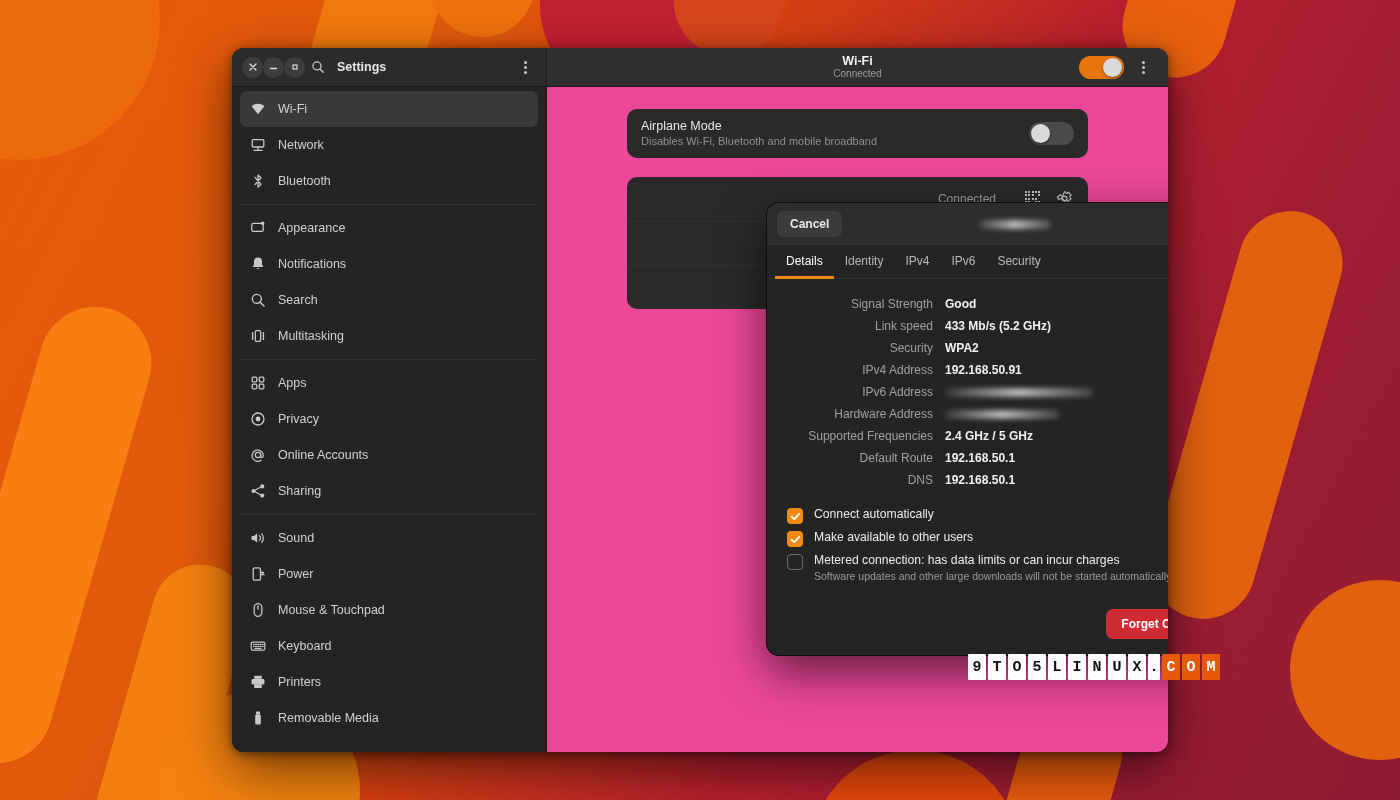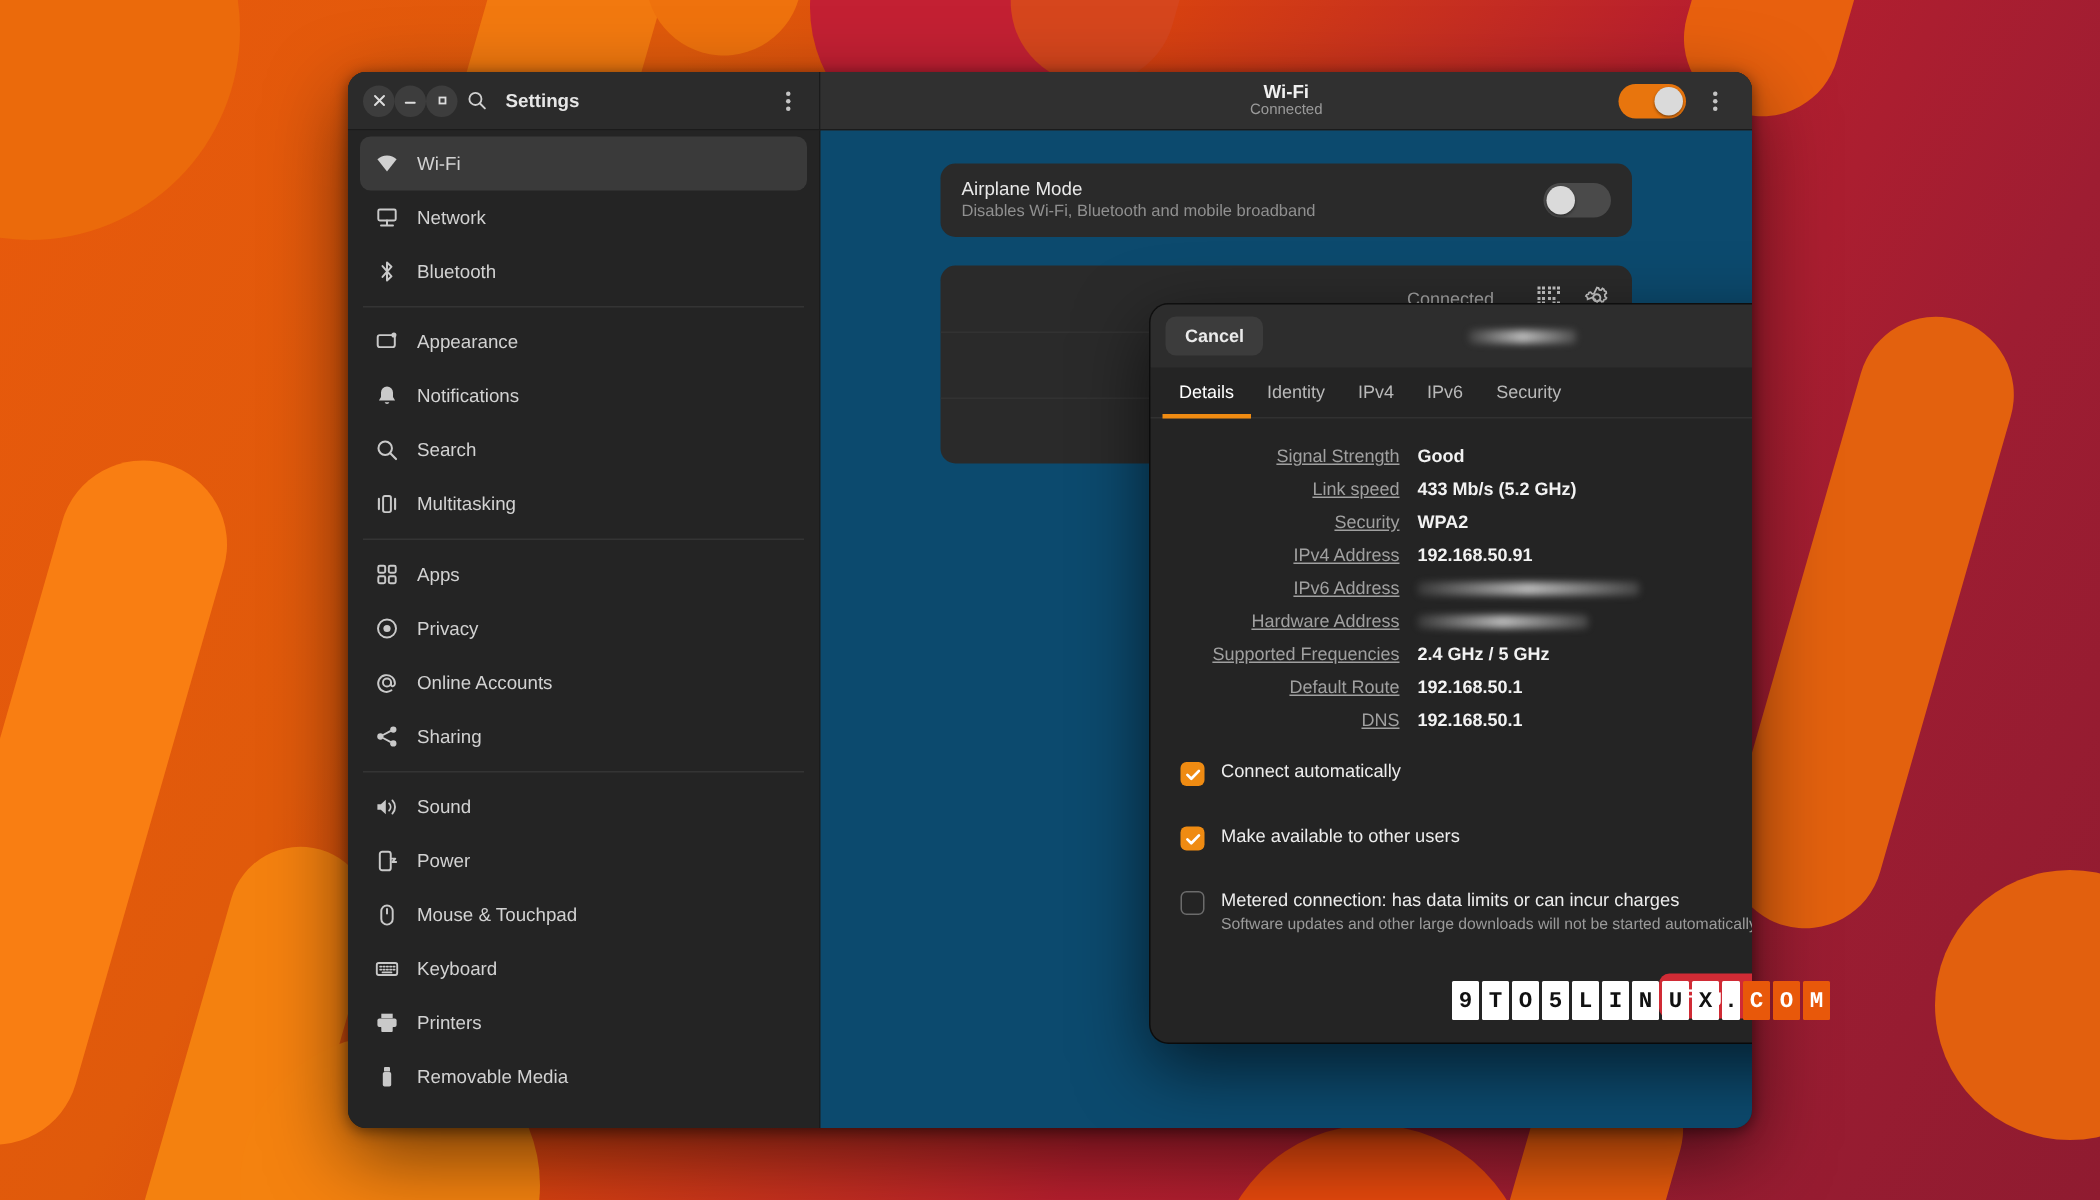--- a/index.html
+++ b/index.html
@@ -134,21 +134,21 @@
     width: 16px; height: 16px;
     display: flex; align-items: center; justify-content: center;
     color: #c9c9c9; flex: none;
   }
   .nav-icon svg { display: block; }
   .nav-sep { height: 1px; background: #343434; margin: 5px 2px; }
 
   
   #content {
     flex: 1;
-    background: #0c4a6e;
+    background: #ec4899;
     position: relative;
     overflow: hidden;
     min-width: 0;
   }
   .content-inner { padding: 22px 80px 0 80px; }
   .row-card {
     background: #2a2a2a;
     border-radius: 10px;
     overflow: hidden;
   }
@@ -215,24 +215,23 @@
     margin-bottom: -1px;
   }
   .tab.active { color: #ffffff; border-bottom-color: #ef8b12; text-align: center; }
   .dlg-body { padding: 18px 20px 16px 20px; }
   .detail-row { display: flex; align-items: center; margin-bottom: 8px; }
   .detail-label {
     width: 146px; text-align: right;
     color: #a0a0a0; font-size: 12px;
     padding-right: 12px; flex: none;
     white-space: nowrap;
-    text-decoration: underline;
   }
   .detail-value { color: #f2f2f2; font-size: 12px; font-weight: bold; }
-  .check-row { display: flex; align-items: flex-start; margin-top: 26px; }
+  .check-row { display: flex; align-items: flex-start; margin-top: 6px; }
   .cb {
     width: 16px; height: 16px; border-radius: 4px;
     flex: none; margin-right: 11px; margin-top: 1px;
     display: flex; align-items: center; justify-content: center;
   }
   .cb.on { background: #ef8b12; }
   .cb.off { background: transparent; border: 1.6px solid #6b6b6b; box-sizing: border-box; }
   .cb svg { display:block; }
   .cb-label { color: #ededed; font-size: 12.2px; line-height: 15px; }
   .cb-sub { color: #9a9a9a; font-size: 10.5px; line-height: 14px; margin-top: 1px; }

